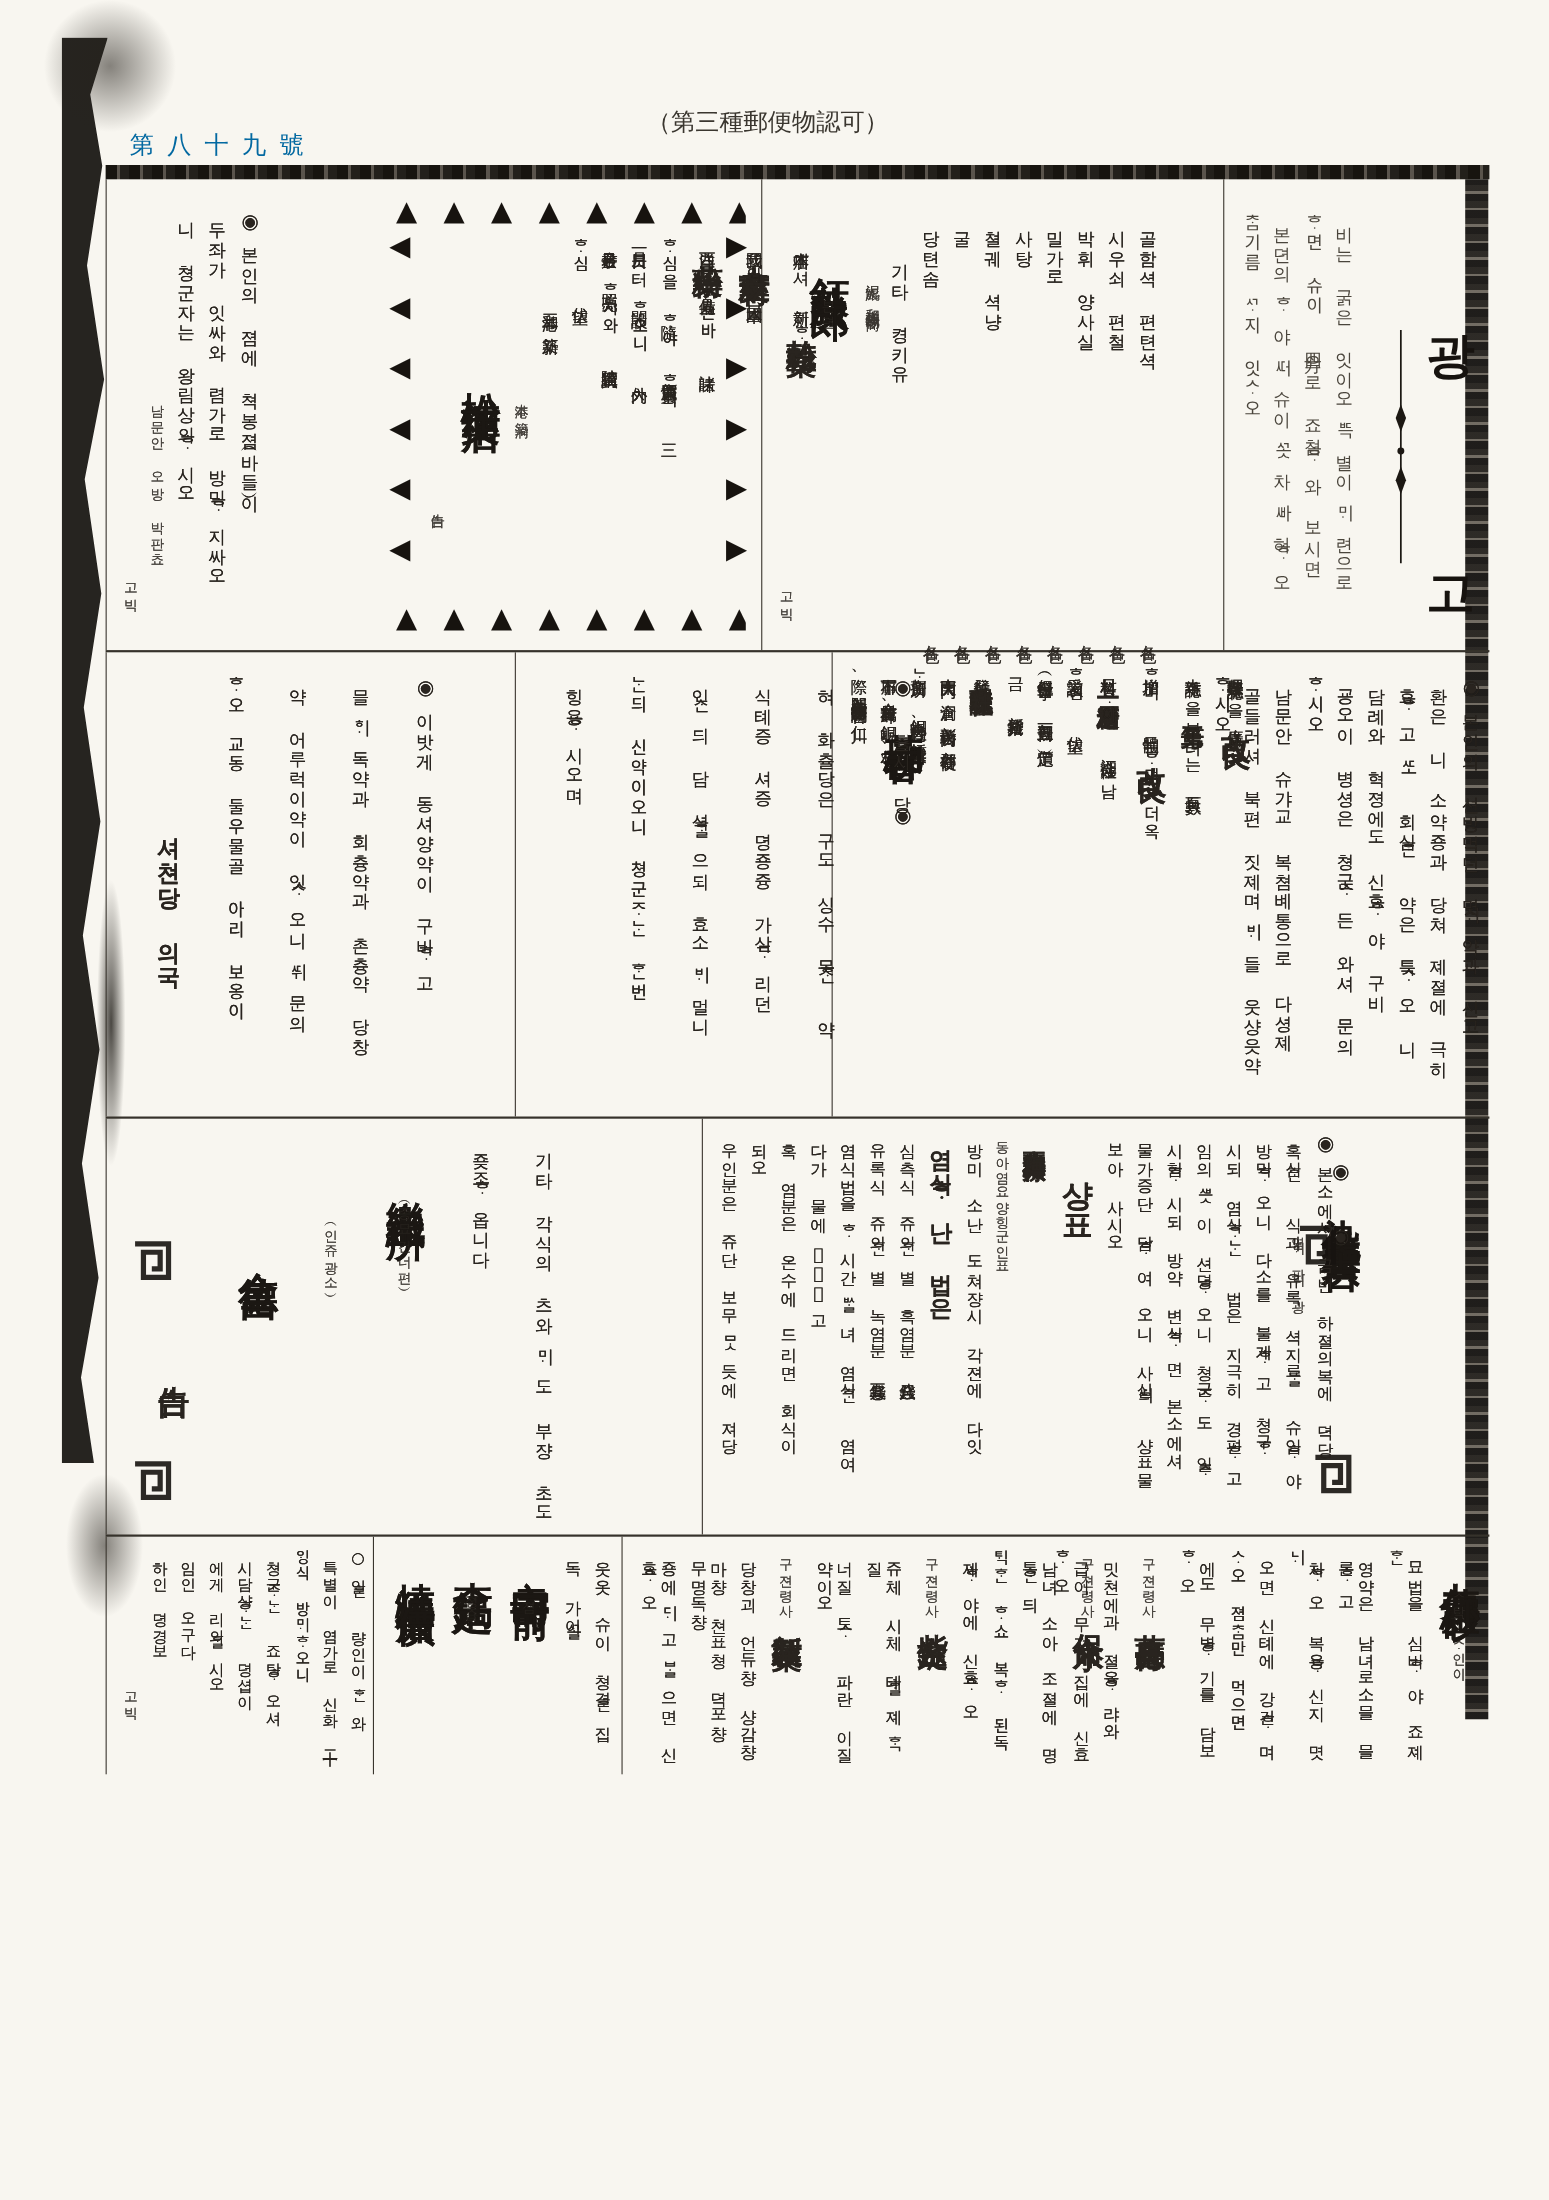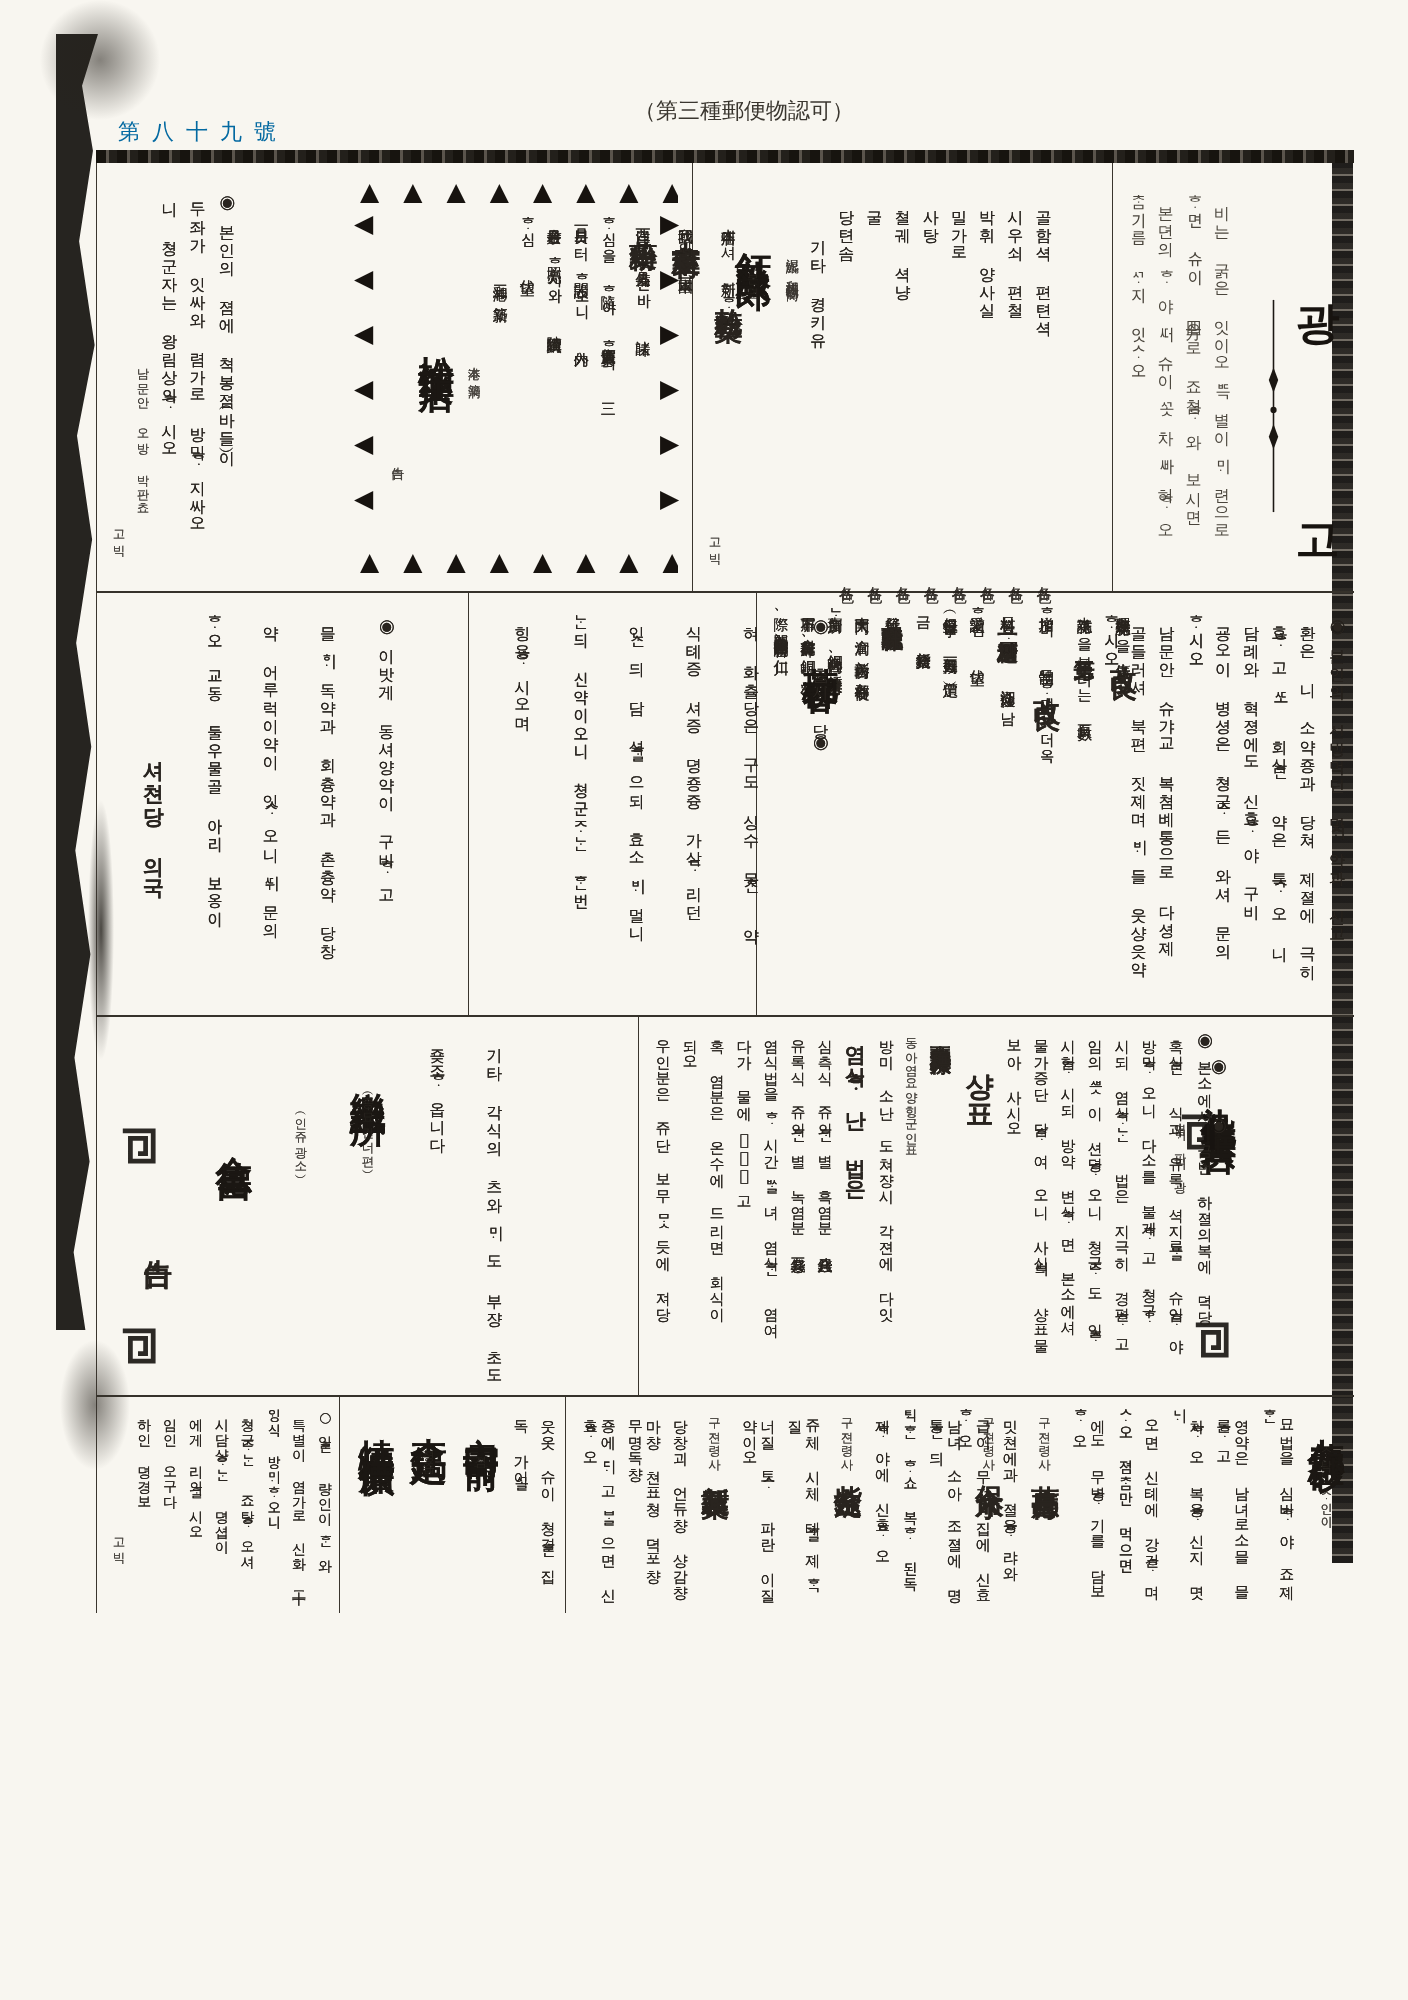--- a/index.html
+++ b/index.html
@@ -12,21 +12,21 @@
   .smudge{position:absolute;background:radial-gradient(closest-side,rgba(38,34,28,.55),rgba(38,34,28,0));}
   .blotch{position:absolute;background:radial-gradient(closest-side,rgba(30,27,22,.8),rgba(30,27,22,0));}
   
   .top-rule{position:absolute;left:96px;top:150px;width:1258px;height:13px;
             background:repeating-linear-gradient(90deg,#17140f 0 10px,#5a544c 10px 13px,#23201b 13px 21px);}
   .right-rule{position:absolute;left:1332px;top:163px;width:21px;height:1400px;opacity:.95;
             background:repeating-linear-gradient(0deg,#141210 0 7px,#6b655c 7px 9px,#23201c 9px 15px);}
   
   .hdr-issue{position:absolute;left:118px;top:94px;font-size:22px;letter-spacing:12px;color:#0369a1;margin-top:23px;}
   .hdr-mail{position:absolute;left:588px;top:96px;width:524px;display:flex;justify-content:space-between;
-            font-size:22px;color:#3a362f;margin-left:46px;}
+            font-size:22px;color:#3a362f;}
   
   .content{position:absolute;left:96px;top:163px;width:1258px;}
   .band{display:flex;flex-direction:row-reverse;align-items:stretch;border-bottom:2px solid #36322b;position:relative;}
   .band1{height:430px;} .band2{height:424px;} .band3{height:380px;} .band4{height:216px;border-bottom:none;}
   .blk{height:100%;padding:12px 6px;position:relative;border-left:1px solid #3a352e;}
   .blk.noline{border-left:none;}
   
   .vcols{writing-mode:vertical-rl;text-orientation:upright;height:100%;
          font-size:16px;line-height:1.2;letter-spacing:2px;color:#29241f;
          text-shadow:0 0 .6px rgba(25,21,17,.85);}

